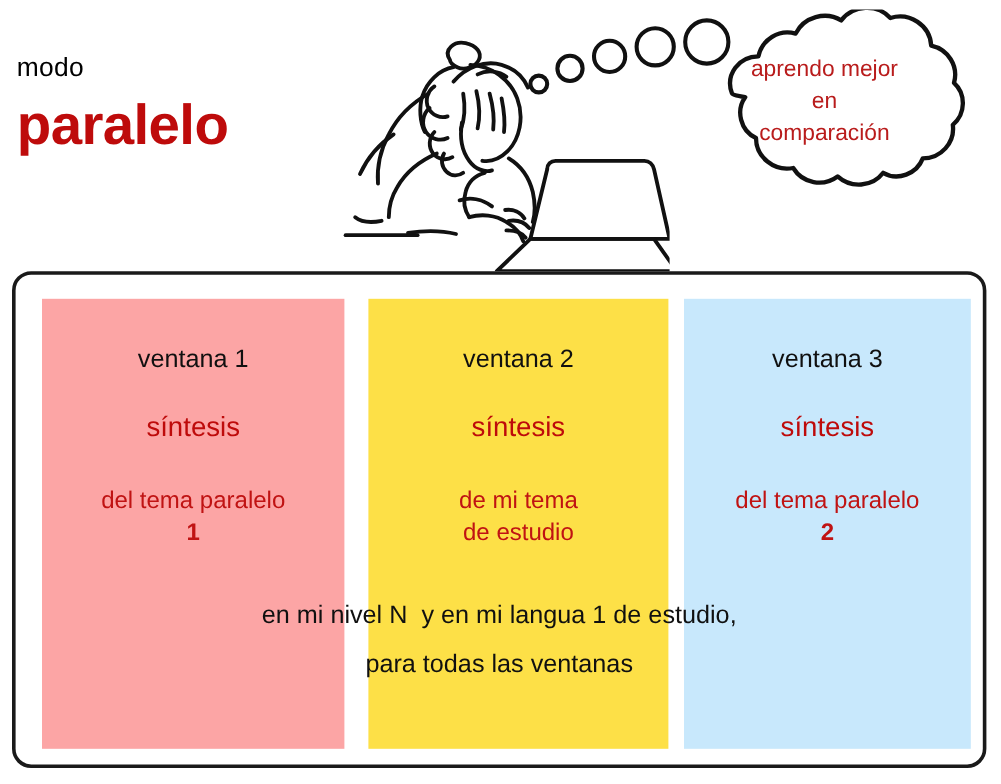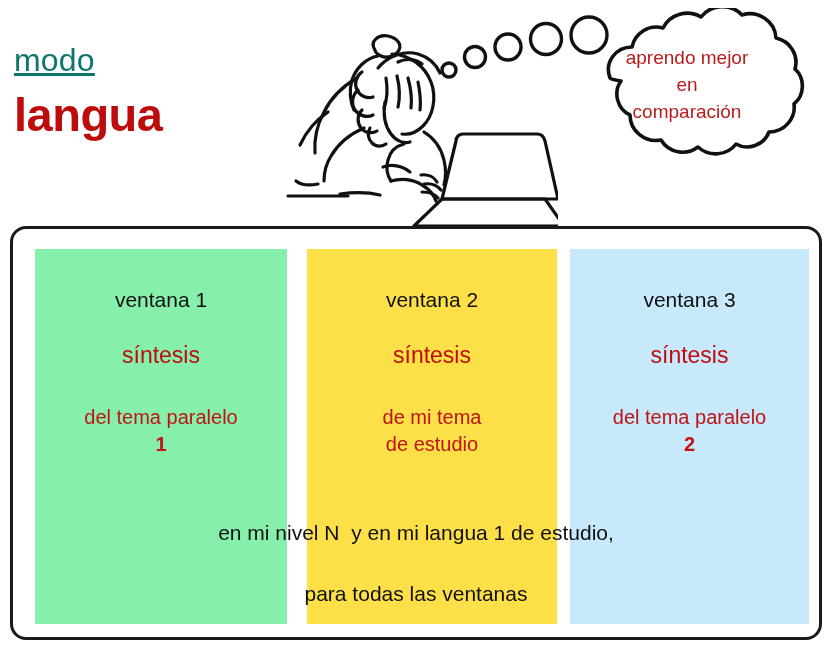--- a/index.html
+++ b/index.html
@@ -16,25 +16,24 @@
   }
 
   
   #header-block {
     position: absolute;
     left: 14px;
     top: 44px;
     width: 260px;
   }
   #mode-label {
-    font-size: 32px;
-    color: #0f766e;
+    font-size: 22px;
+    color: #000000;
     line-height: 1.05;
     letter-spacing: 0.2px;
-    text-decoration: underline;
   }
   #mode-value {
     font-size: 47px;
     font-weight: bold;
     color: #BE0B0B;
     line-height: 1.08;
     margin-top: 12px;
     letter-spacing: -0.5px;
   }
 
@@ -83,21 +82,21 @@
     left: 0;
     top: 0;
     width: 100%;
     height: 100%;
   }
   .column {
     position: absolute;
     top: 20px;
     height: 375px;
   }
-  .col-1 { left: 22px;  width: 252px; background: #86efac; }
+  .col-1 { left: 22px;  width: 252px; background: #fca5a5; }
   .col-2 { left: 294px; width: 250px; background: #fde047; }
   .col-3 { left: 557px; width: 239px; background: #C8E8FC; }
 
   .col-inner {
     padding-top: 38px;
     text-align: center;
   }
   .win-title {
     font-size: 21px;
     color: #101010;
@@ -125,28 +124,28 @@
     position: absolute;
     left: 0;
     top: 264px;
     width: 100%;
     text-align: center;
     font-size: 21px;
     color: #101010;
     line-height: 1.95;
     z-index: 4;
   }
-  #footer-note div { white-space: pre; margin-top: 20px; }
+  #footer-note div { white-space: pre; }
 </style>
 </head>
 <body>
 
 <div id="header-block">
   <div id="mode-label">modo</div>
-  <div id="mode-value">langua</div>
+  <div id="mode-value">paralelo</div>
 </div>
 
 <div id="illustration">
   <svg viewBox="0 0 300 220" width="300" height="220" xmlns="http://www.w3.org/2000/svg">
     <g fill="none" stroke="#111111" stroke-width="3.2" stroke-linecap="round" stroke-linejoin="round">
 
       <path d="M117 44 c-6 -9 4 -16 13 -14 c9 2 14 8 11 14 c-3 6 -12 9 -18 6 c-4 -2 -6 -4 -6 -6 z"></path>
 
       <path d="M120 50 c-12 2 -22 12 -26 24 c-3 10 -2 22 2 30"></path>
       <path d="M134 48 c18 1 33 12 39 28 c6 16 2 34 -8 44 c-6 6 -14 9 -21 8"></path>

